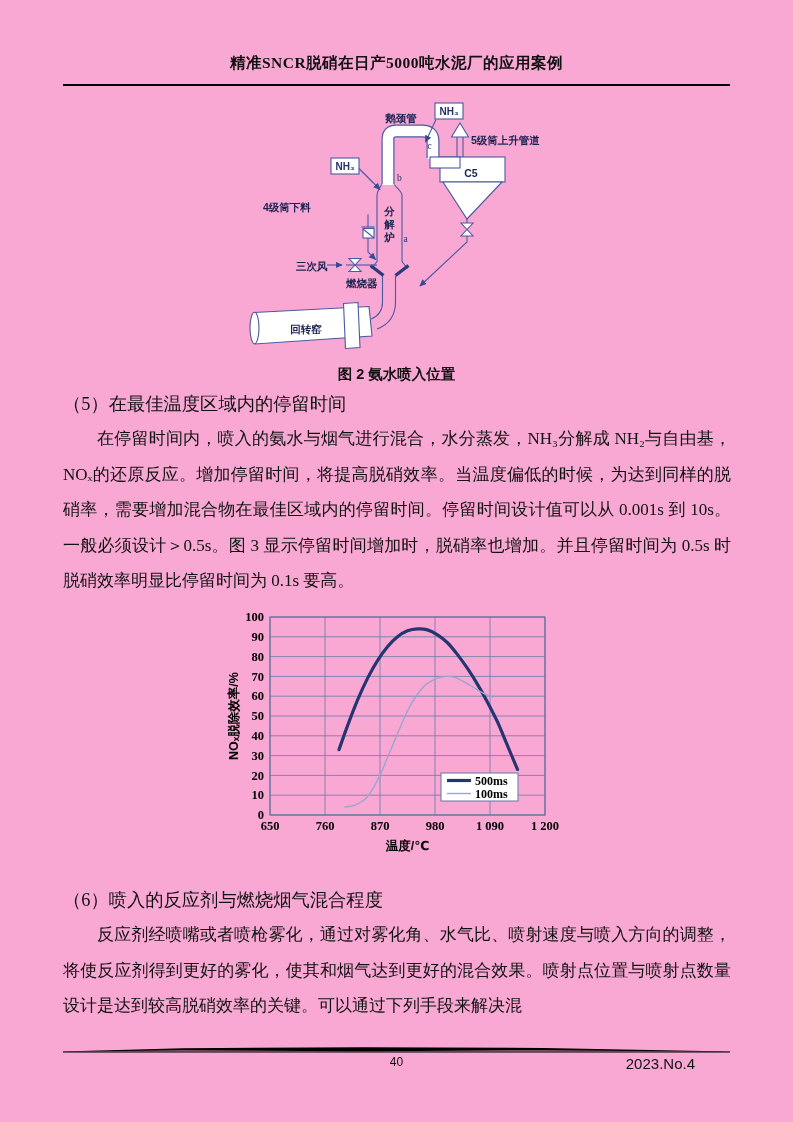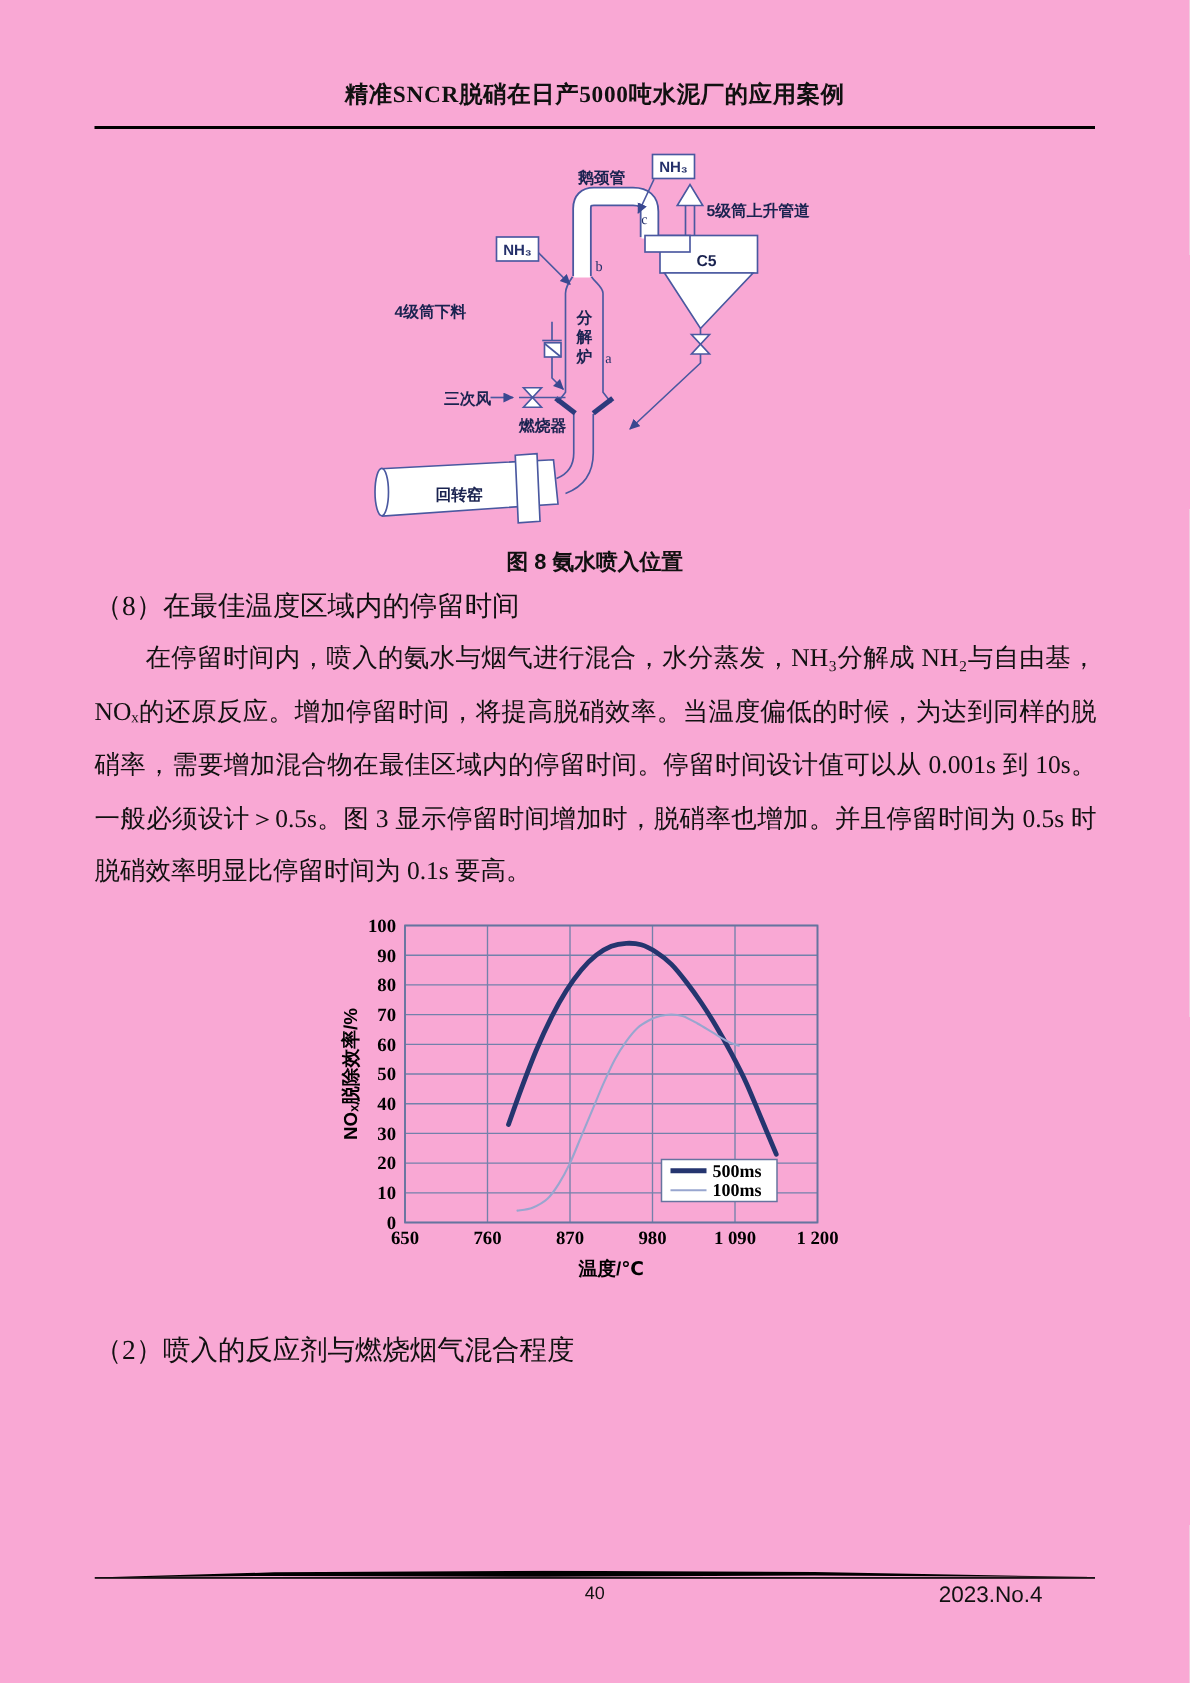--- a/index.html
+++ b/index.html
@@ -114,23 +114,23 @@
       <polygon class="d-white" points="119,176.5 131,176.5 125,170"></polygon>
 
       <text class="d-text" x="171" y="27" text-anchor="middle">鹅颈管</text>
       <text class="d-text" x="116" y="192">燃烧器</text>
       <text class="d-text" x="159.5" y="120" text-anchor="middle">分</text>
       <text class="d-text" x="159.5" y="133" text-anchor="middle">解</text>
       <text class="d-text" x="159.5" y="146" text-anchor="middle">炉</text>
     </svg>
   </div>
 
-  <div class="caption cap2">图 8  氨水喷入位置</div>
+  <div class="caption cap2">图 2  氨水喷入位置</div>
 
-  <div class="heading h4">（8）在最佳温度区域内的停留时间</div>
+  <div class="heading h4">（5）在最佳温度区域内的停留时间</div>
   <p class="para p4">在停留时间内，喷入的氨水与烟气进行混合，水分蒸发，NH₃分解成 NH₂与自由基，NOₓ的还原反应。增加停留时间，将提高脱硝效率。当温度偏低的时候，为达到同样的脱硝率，需要增加混合物在最佳区域内的停留时间。停留时间设计值可以从 0.001s 到 10s。一般必须设计＞0.5s。图 3 显示停留时间增加时，脱硝率也增加。并且停留时间为 0.5s 时脱硝效率明显比停留时间为 0.1s 要高。</p>
 
   <div class="fig3">
     <svg id="chart" viewBox="0 0 352 250" width="352" height="250">
         <line x1="46" y1="207" x2="321" y2="207" stroke="#7381ab" stroke-width="0.9"></line>
         <text x="40" y="211.2" text-anchor="end" class="c-tick">0</text>
         <line x1="46" y1="187.2" x2="321" y2="187.2" stroke="#7381ab" stroke-width="0.9"></line>
         <text x="40" y="191.39999999999998" text-anchor="end" class="c-tick">10</text>
         <line x1="46" y1="167.4" x2="321" y2="167.4" stroke="#7381ab" stroke-width="0.9"></line>
         <text x="40" y="171.6" text-anchor="end" class="c-tick">20</text>
@@ -169,21 +169,22 @@
         <text x="14" y="108" text-anchor="middle" class="c-axis" transform="rotate(-90 14 108)">NOₓ脱除效率/%</text>
         <rect x="217" y="165" width="77" height="28" fill="#fff" stroke="#66749f" stroke-width="1"></rect>
         <line x1="223" y1="172.5" x2="247" y2="172.5" stroke="#25356f" stroke-width="3.2"></line>
         <text x="251" y="176.5" class="c-leg">500ms</text>
         <line x1="223" y1="185.5" x2="247" y2="185.5" stroke="#98a6cf" stroke-width="1.4"></line>
         <text x="251" y="189.5" class="c-leg">100ms</text>
       </svg>
   </div>
 
 
-  <div class="heading h5">（2）喷入的反应剂与燃烧烟气混合程度</div>
+  <div class="heading h5">（6）喷入的反应剂与燃烧烟气混合程度</div>
+  <p class="para p5">反应剂经喷嘴或者喷枪雾化，通过对雾化角、水气比、喷射速度与喷入方向的调整，将使反应剂得到更好的雾化，使其和烟气达到更好的混合效果。喷射点位置与喷射点数量设计是达到较高脱硝效率的关键。可以通过下列手段来解决混</p>
 
   <svg class="frule" width="667" height="7" viewBox="0 0 667 7">
     <polygon points="0,4.6 120,1.2 300,0.2 480,1 667,4.4 480,3.4 300,4.2 120,3.6" fill="#000"></polygon>
     <rect x="0" y="4.4" width="667" height="1.1" fill="#000"></rect>
   </svg>
   <div class="pgnum">40</div>
   <div class="issue">2023.No.4</div>
 
 </div>
 

